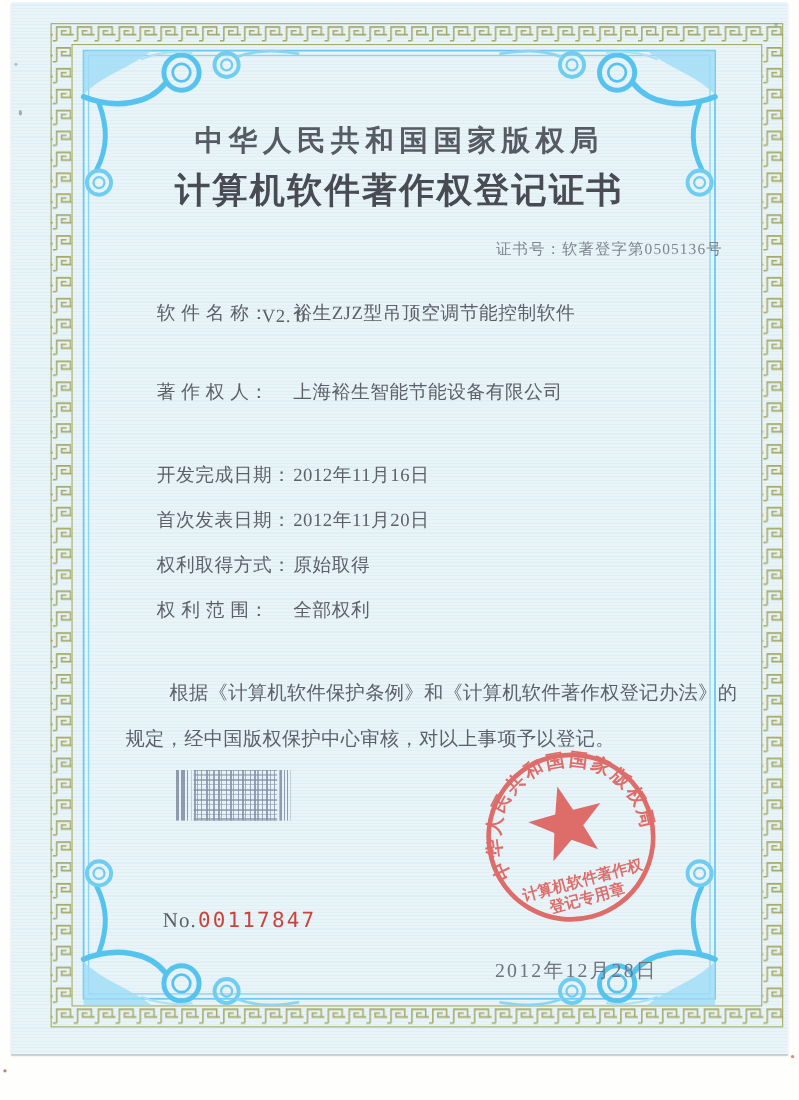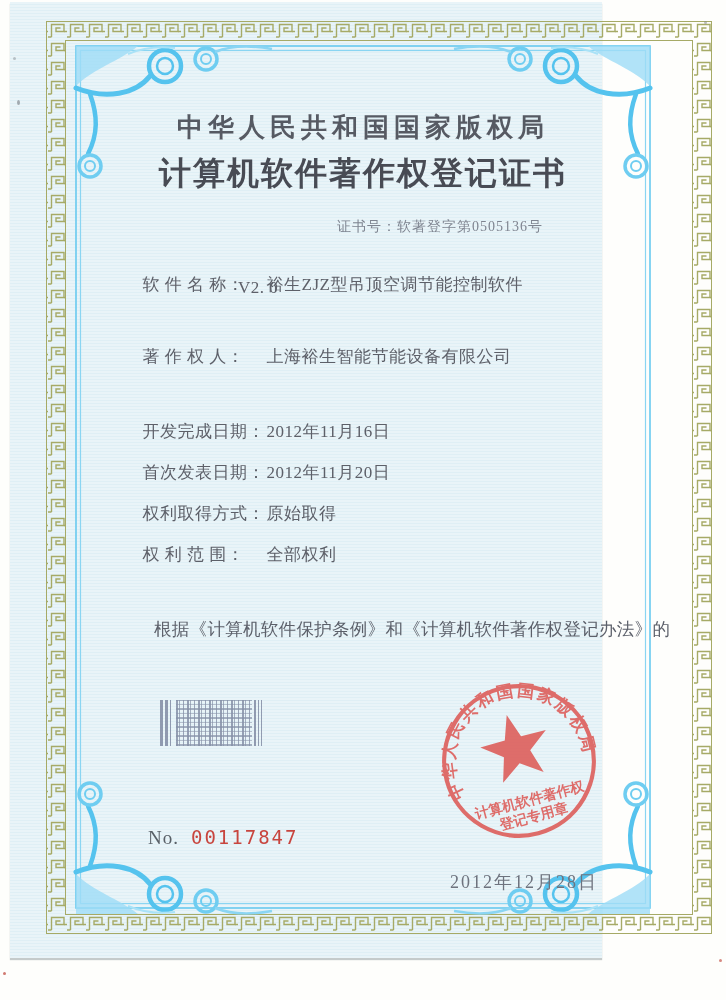--- a/index.html
+++ b/index.html
@@ -1,20 +1,20 @@
 <!DOCTYPE html>
 <html><head>
 <meta charset="utf-8">
 <style>
   * { margin:0; padding:0; box-sizing:border-box; }
   body { width:726px; height:1000px; background:#ffffff; font-family:"Liberation Serif","DejaVu Serif",serif; overflow:hidden; }
   .scan { position:relative; width:726px; height:1000px; background:#fefefc; }
   
   .cert {
-    position:absolute; left:10px; top:2px; width:592px; height:956px;
+    position:absolute; left:10px; top:2px; width:706px; height:956px;
     background:repeating-linear-gradient(0deg,#e9f4f8 0px,#e9f4f8 2px,#dfeff5 2px,#dfeff5 3px);
     box-shadow:0 2px 1px rgba(150,160,162,.55);
   }
   .frame-svg { position:absolute; left:0; top:0; width:706px; height:956px; }
   
   .title1 { position:absolute; left:0; top:108px; width:706px; text-align:center;
     font-family:"Liberation Sans","DejaVu Sans",sans-serif; font-size:26px; font-weight:600;
     letter-spacing:5px; color:#565a63; }
   .title2 { position:absolute; left:0; top:150px; width:706px; text-align:center;
     font-size:32px; font-weight:bold; letter-spacing:2px; color:#484b54; }
@@ -35,21 +35,21 @@
       repeating-linear-gradient(90deg,rgba(108,118,146,.85) 0 2px,transparent 2px 3px,rgba(108,118,146,.7) 3px 4px,transparent 4px 7px,rgba(108,118,146,.8) 7px 8px,transparent 8px 11px),
       repeating-linear-gradient(0deg,rgba(108,118,146,.7) 0 2px,transparent 2px 5px,rgba(108,118,146,.55) 5px 6px,transparent 6px 9px); }
   .bc-right { width:10px; height:100%;
     background:repeating-linear-gradient(90deg,#78829c 0 2px,transparent 2px 4px,#78829c 4px 5px,transparent 5px 7px,#78829c 7px 8px,transparent 8px 10px); }
   
   .stamp { position:absolute; left:424px; top:674px; width:170px; height:170px;
     transform:rotate(-15deg); opacity:.84; }
   .issue-date { position:absolute; left:440px; top:831px; font-size:18px; letter-spacing:2px; color:#6e737e;margin-top:37px; }
   
   .serial { position:absolute; left:138px; top:824px; font-size:19px; }
-  .serial .no-lbl { color:#596067; letter-spacing:1px; margin-right:12px; }
+  .serial .no-lbl { color:#596067; letter-spacing:1px; margin-right:1px; }
   .serial .no-val { color:#c8453e; font-family:"DejaVu Sans Mono",monospace; font-size:19px; letter-spacing:2px; }
   
   .speck { position:absolute; border-radius:50%; }
   .sp1 { left:17px; top:100px; width:3px; height:5px; background:#6a6f75; opacity:.55; }
   .sp2 { left:13px; top:57px; width:3px; height:3px; background:#8a8f95; opacity:.5; }
   .sp3 { left:3px; top:972px; width:3px; height:3px; background:#c4574d; opacity:.8; }
   .sp4 { left:719px; top:959px; width:3px; height:3px; background:#c4574d; opacity:.7; }
   .sp5 { left:704px; top:21px; width:3px; height:3px; background:#7d8288; opacity:.5; }
 </style>
 </head>
@@ -119,20 +119,21 @@
       <span class="lbl">首次发表日期：</span><span class="val">2012年11月20日</span>
     </div>
     <div class="field-row" style="top:480px">
       <span class="lbl">权利取得方式：</span><span class="val">原始取得</span>
     </div>
     <div class="field-row" style="top:521px">
       <span class="lbl">权 利 范 围：</span><span class="val">全部权利</span>
     </div>
 
     <div class="statement-line stmt1">根据《计算机软件保护条例》和《计算机软件著作权登记办法》的</div>
+    <div class="statement-line stmt2">规定，经中国版权保护中心审核，对以上事项予以登记。</div>
 
     <div class="barcode">
       <div class="bc-left"></div>
       <div class="bc-mid"></div>
       <div class="bc-right"></div>
     </div>
 
     <div class="stamp">
       <svg viewBox="0 0 200 200" width="170" height="170">
         <defs>

